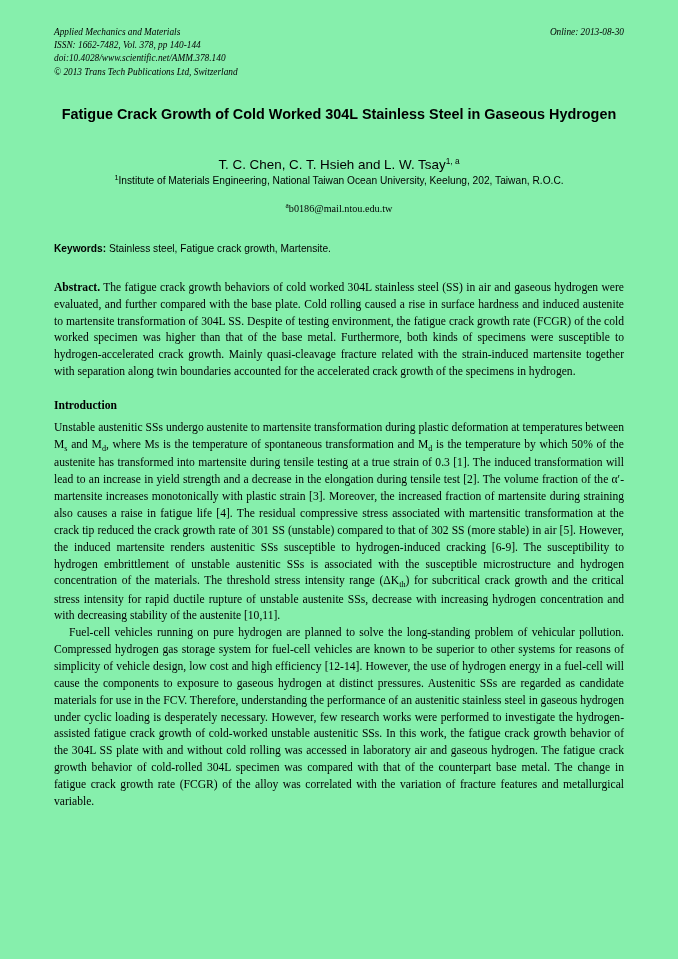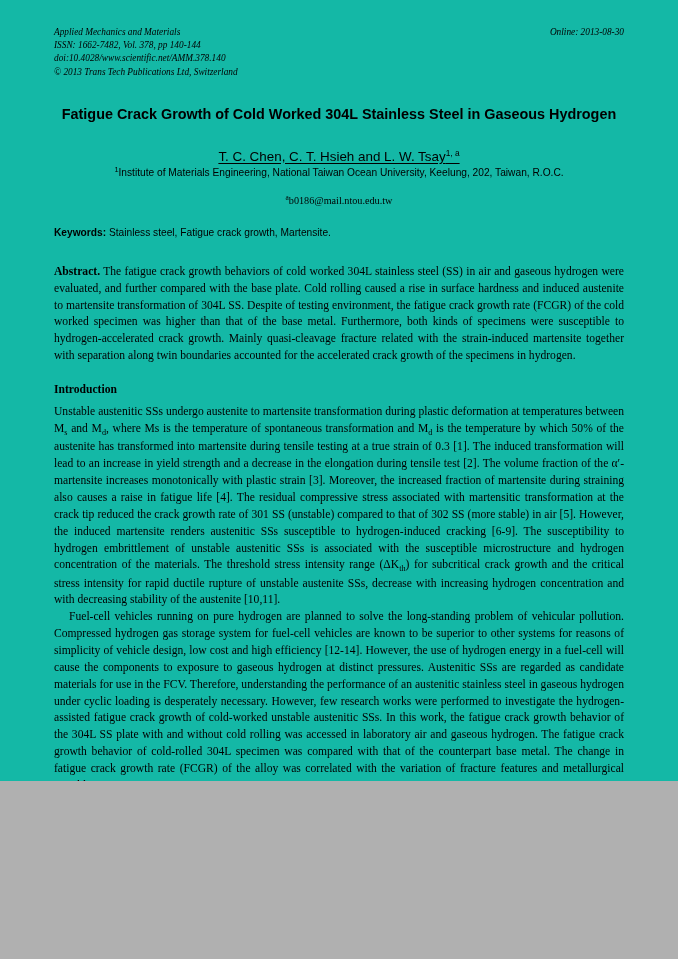--- a/index.html
+++ b/index.html
@@ -2,22 +2,22 @@
 <html><head>
 <meta charset="utf-8">
 <style>
   html, body {
     margin: 0;
     padding: 0;
     background: #b0b0b0;
   }
   .page {
     width: 678px;
-    height: 781px;
-    background: #14b8a6;
+    height: 959px;
+    background: #86efac;
     margin: 0 auto;
     position: relative;
     box-sizing: border-box;
     padding: 26px 54px 30px 54px;
     font-family: "Liberation Serif", serif;
     color: #000000;
     overflow: hidden;
   }
 
   
@@ -41,22 +41,21 @@
     text-align: center;
     margin-top: 26px;
     margin-bottom: 8px;
   }
 
   
   .authors {
     font-family: "Liberation Sans", sans-serif;
     font-size: 13.4px;
     text-align: center;
-    margin-top: 24px;
-    text-decoration: underline;
+    margin-top: 32px;
   }
   .authors sup { font-size: 8.4px; vertical-align: super; }
 
   .affiliation {
     font-family: Liberation Sans, sans-serif;
     font-size: 10.2px;
     text-align: center;
     margin-top: 0;
     line-height: 1.4;
   }
@@ -67,21 +66,21 @@
     font-size: 10.2px;
     text-align: center;
     margin-top: 13px;
   }
   .email sup { font-size: 7.4px; vertical-align: super; }
 
   
   .keywords {
     font-family: "Liberation Sans", sans-serif;
     font-size: 10.2px;
-    margin-top: 20px;
+    margin-top: 28px;
     text-align: left;
   }
   .keywords b { font-weight: bold; }
 
   
   .abstract {
     font-size: 11.6px;
     line-height: 1.46;
     text-align: justify;
     margin-top: 26px;

